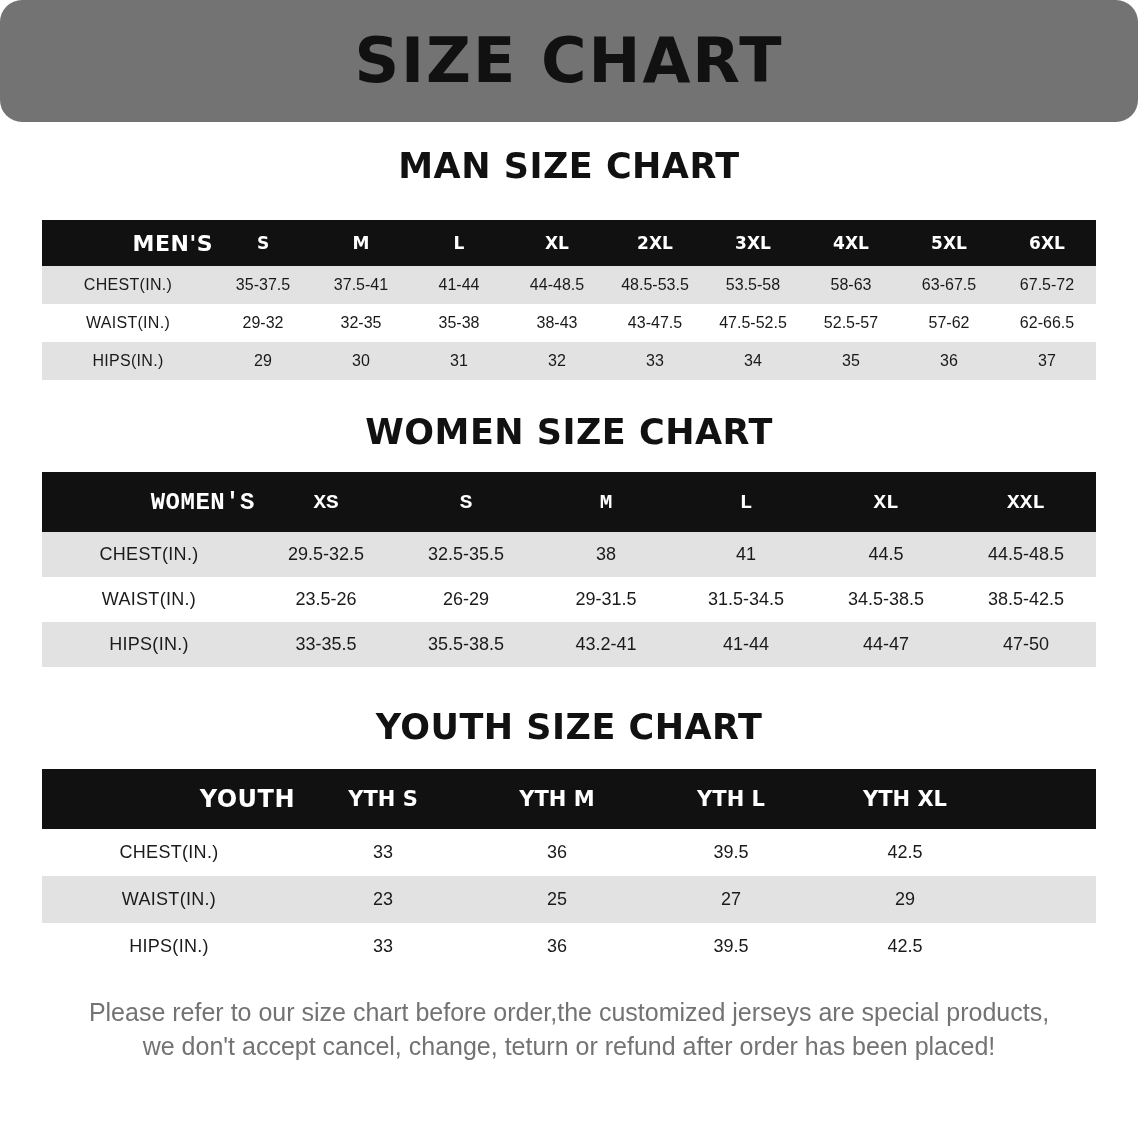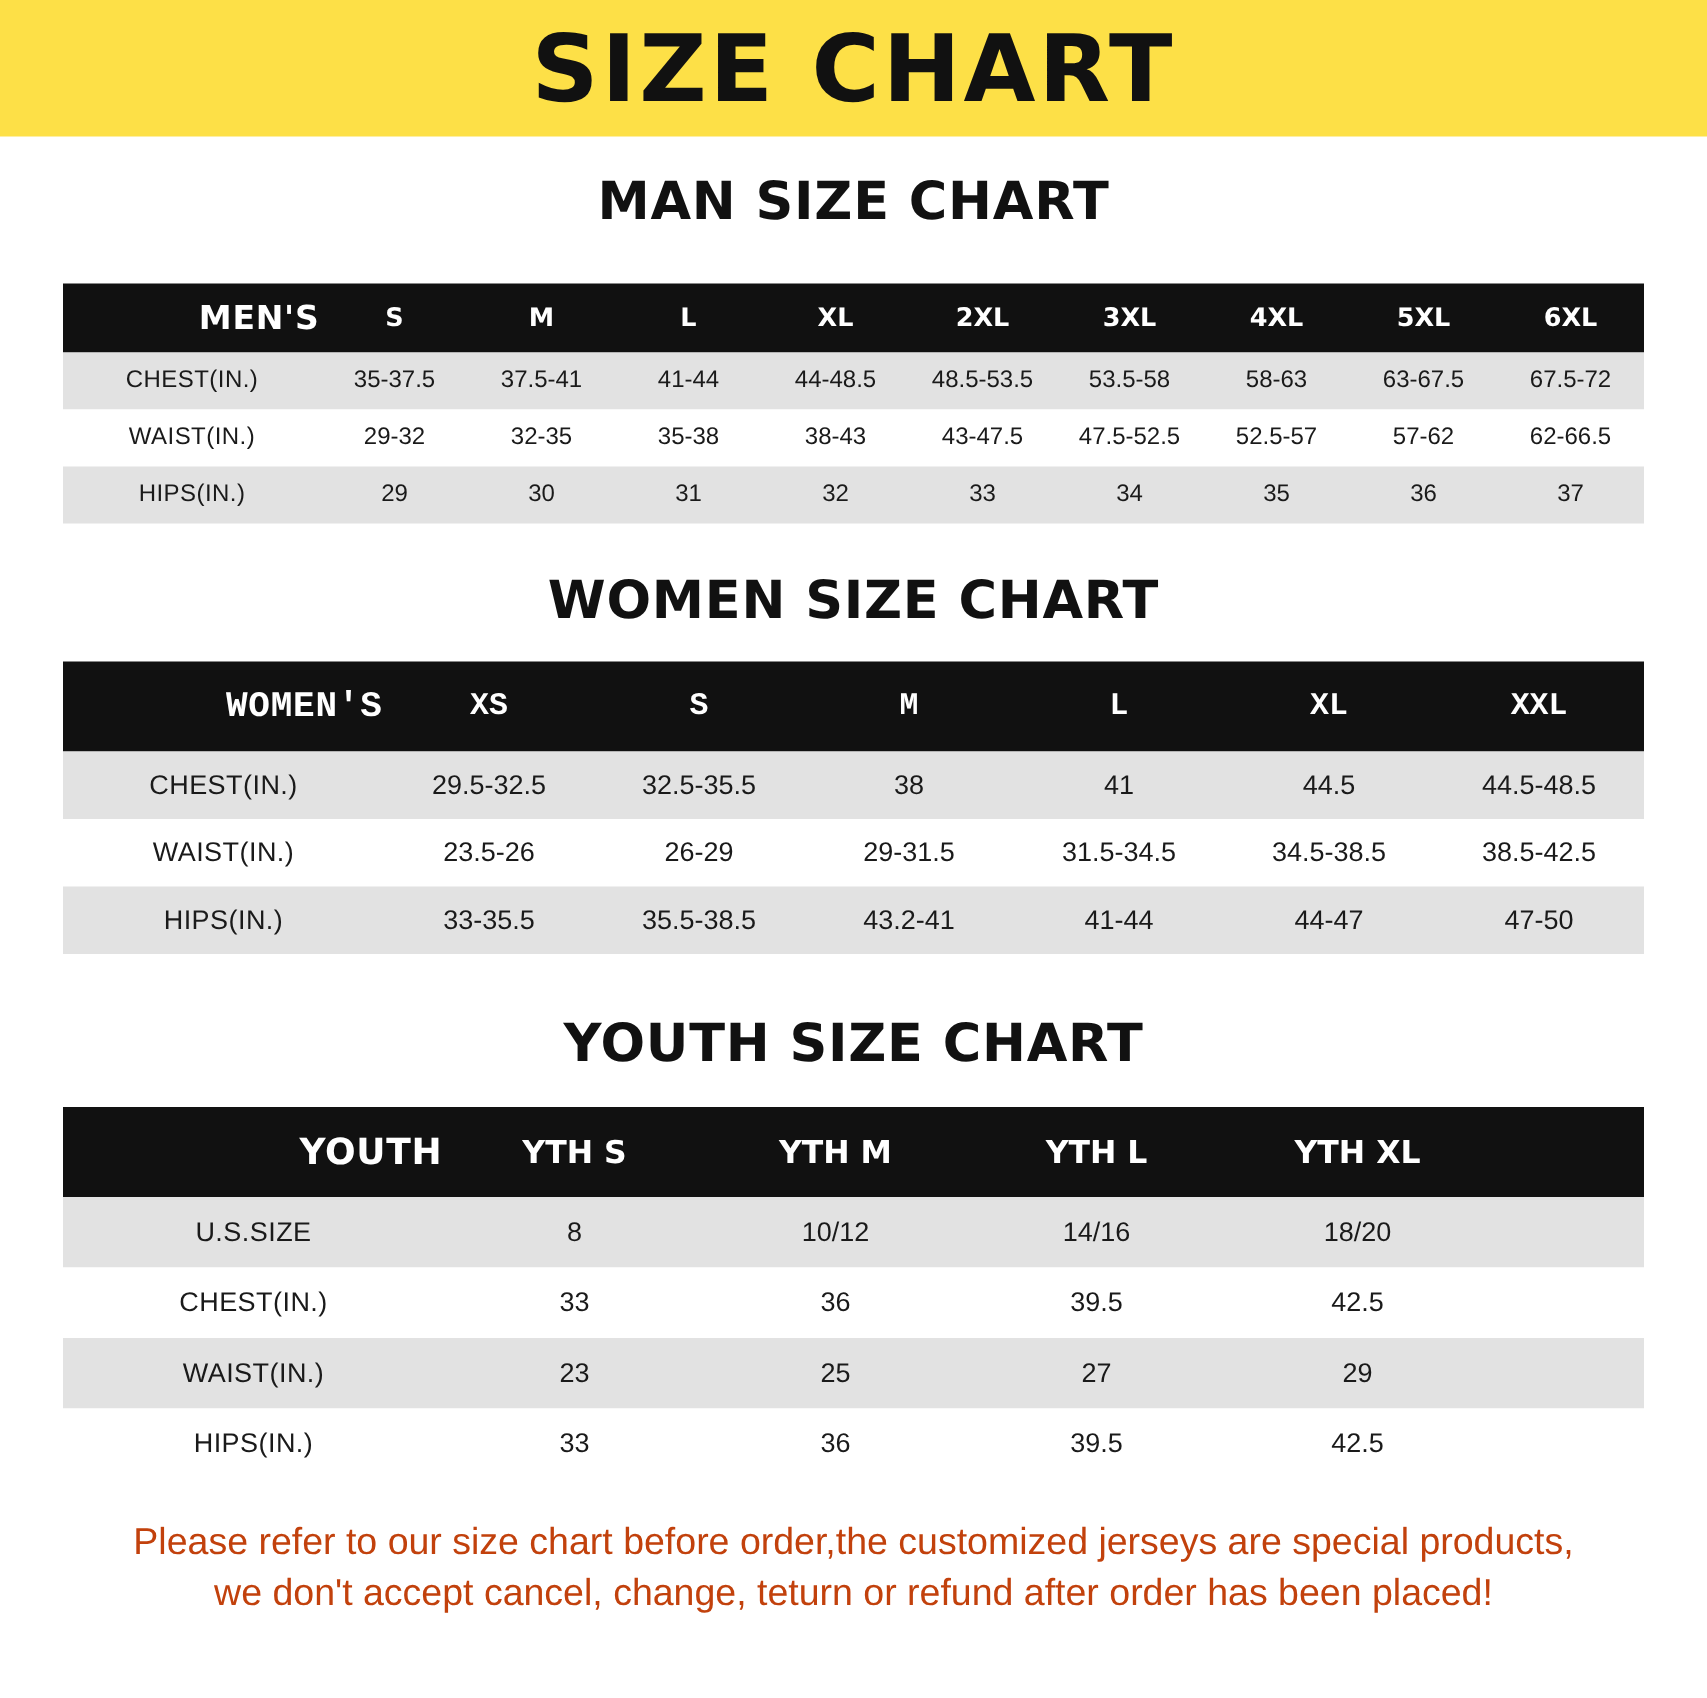--- a/index.html
+++ b/index.html
@@ -15,25 +15,26 @@
   }
   .page {
     position: relative;
     width: 1138px;
     height: 1132px;
     background: #ffffff;
   }
 
   
   .banner {
-    height: 91px;
-    background: #fde047;
+    height: 122px;
+    background: #737373;
     display: flex;
     align-items: center;
     justify-content: center;
+    border-radius: 22px;
   }
   .banner-title {
     font-family: "DejaVu Sans", sans-serif;
     font-weight: bold;
     font-size: 62px;
     letter-spacing: 2px;
     color: #111111;
     line-height: 1;
     white-space: nowrap;
   }
@@ -115,21 +116,21 @@
 
   td.row-label {
     text-align: center;
     color: #1a1a1a;
     letter-spacing: 0.3px;
   }
 
   
   .footer-note {
     margin: 26px 38px 0 38px;
-    color: #c2410c;
+    color: #737373;
     font-family: "Liberation Sans", sans-serif;
     font-size: 25px;
     line-height: 1.35;
     text-align: center;
   }
   .footer-note .line {
     display: block;
   }
 </style>
 </head>
@@ -281,28 +282,20 @@
         <tr>
           <th class="row-label">YOUTH</th>
           <th>YTH S</th>
           <th>YTH M</th>
           <th>YTH L</th>
           <th>YTH XL</th>
           <th></th>
         </tr>
       </thead>
       <tbody>
-        <tr class="band-grey">
-          <td class="row-label">U.S.SIZE</td>
-          <td>8</td>
-          <td>10/12</td>
-          <td>14/16</td>
-          <td>18/20</td>
-          <td></td>
-        </tr>
         <tr class="band-white">
           <td class="row-label">CHEST(IN.)</td>
           <td>33</td>
           <td>36</td>
           <td>39.5</td>
           <td>42.5</td>
           <td></td>
         </tr>
         <tr class="band-grey">
           <td class="row-label">WAIST(IN.)</td>

